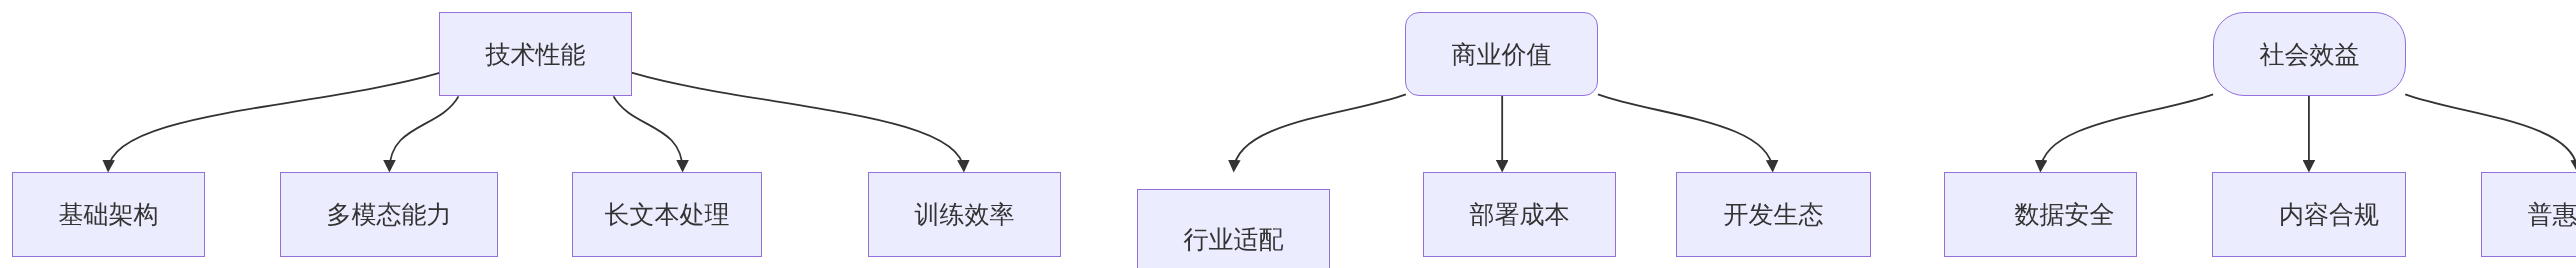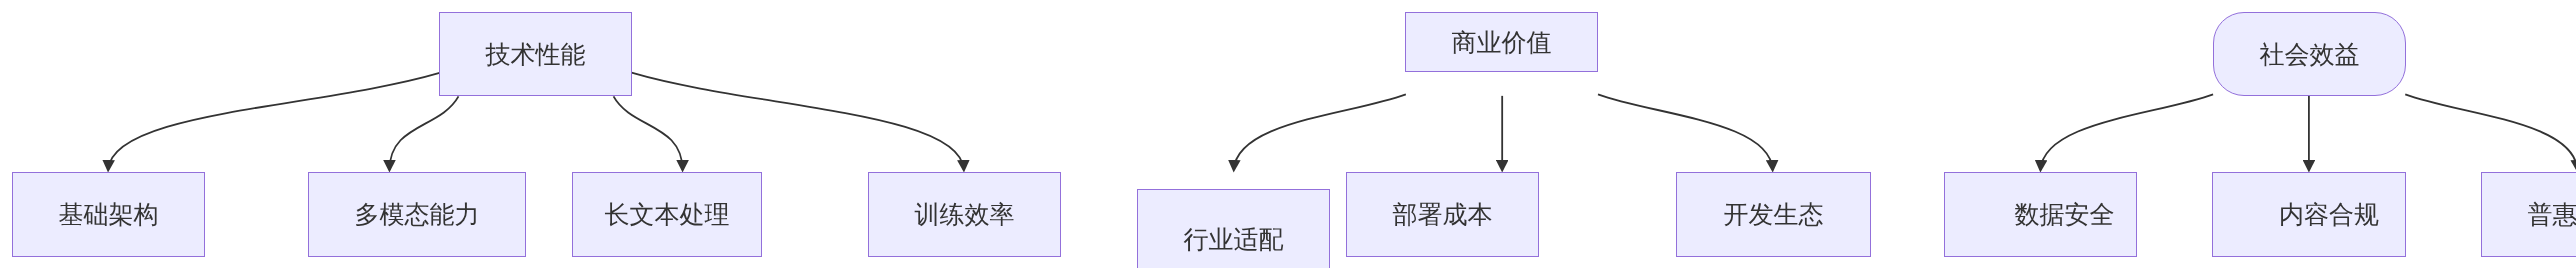--- a/index.html
+++ b/index.html
@@ -66,37 +66,37 @@
     <path class="edge" marker-end="url(#arrow)" d="M 4482 186 L 4482 330"></path>
     <path class="edge" marker-end="url(#arrow)" d="M 4669 183 C 4778 223, 4998 235, 5003 330"></path>
   </svg>
 
   <div class="node" style="left:439px; top:12px; width:193px; height:84px;">
     <span>技术性能</span>
   </div>
   <div class="node" style="left:12px; top:172px; width:193px; height:85px;">
     <span>基础架构</span>
   </div>
-  <div class="node" style="left:280px; top:172px; width:218px; height:85px;margin-left:28px;">
+  <div class="node" style="left:280px; top:172px; width:218px; height:85px;">
     <span>多模态能力</span>
   </div>
   <div class="node" style="left:572px; top:172px; width:190px; height:85px;">
     <span>长文本处理</span>
   </div>
   <div class="node" style="left:868px; top:172px; width:193px; height:85px;">
     <span>训练效率</span>
   </div>
 
-  <div class="node" style="left:1405px; top:12px; width:193px; height:60px;">
+  <div class="node" style="left:1405px; top:12px; width:193px; height:84px;border-radius:14px;">
     <span>商业价值</span>
   </div>
   <div class="node" style="left:1137px; top:189px; width:193px; height:101px;">
     <span>行业适配</span>
   </div>
-  <div class="node" style="left:1346px; top:172px; width:193px; height:85px;">
+  <div class="node" style="left:1423px; top:172px; width:193px; height:85px;">
     <span>部署成本</span>
   </div>
   <div class="node" style="left:1676px; top:172px; width:195px; height:85px;">
     <span>开发生态</span>
   </div>
 
   <div class="node" style="left:2213px; top:12px; width:193px; height:84px;border-radius:31px;">
     <span>社会效益</span>
   </div>
   <div class="node" style="left:1944px; top:172px; width:193px; height:85px;padding-left:48px;">

